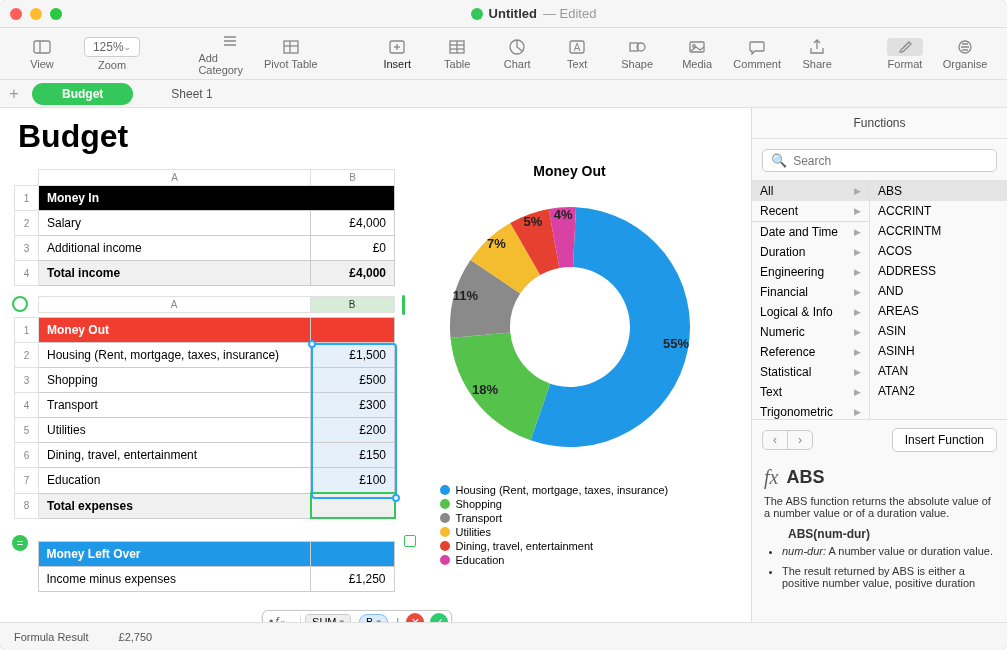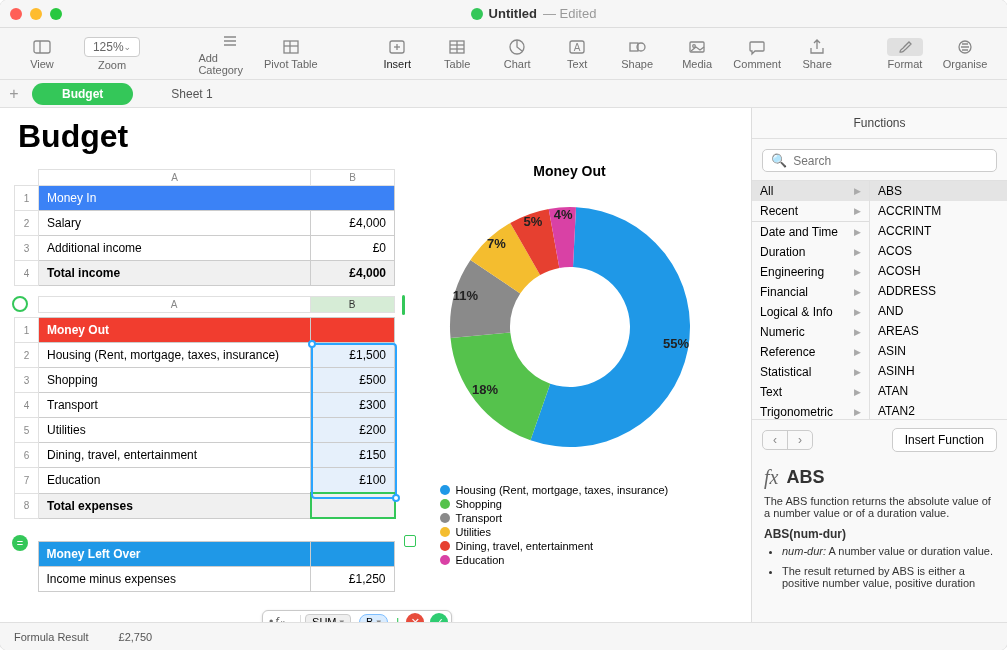--- a/index.html
+++ b/index.html
@@ -34,21 +34,21 @@
 .pgtitle { font-size: 32px; font-weight: 800; margin: 0 0 14px 4px; }
 
 .ssblock { display: flex; align-items: flex-start; gap: 14px; }
 .sheets { }
 .sheet { border-collapse: collapse; font-size: 12px; }
 .sheet .rowh { width: 24px; text-align: center; border: 1px solid #e0e0e0; color: #888; font-size: 10px; background: #fff; }
 .sheet .colh { border: 1px solid #e0e0e0; text-align: center; color: #888; font-size: 10px; padding: 2px 0; background: #fff; }
 .sheet td.cell { border: 1px solid #ccc; padding: 5px 8px; background: #fff; }
 .sheet td.num { text-align: right; }
 .sheet td.label { text-align: left; }
-.hdrgreen td.cell { background: #3b82f6; color: #fff; font-weight: 400; margin-top: 35px; }
+.hdrgreen td.cell { background: #000000; color: #fff; font-weight: 700; margin-top: 35px; }
 .hdrred td.cell { background: #f13d2f; color: #fff; font-weight: 700; }
 .hdrblue td.cell { background: #1f98e7; color: #fff; font-weight: 700; }
 .totalrow td.cell { background: #f0f0f0; font-weight: 700; }
 .selrange { background: #e6f0fb !important; }
 .selhead { background: #d6ecd6 !important; color:#333 !important; }
 .tok { position: absolute; border: 2px solid #2aa5ff; border-radius: 4px; pointer-events: none; }
 .tokdot { position:absolute; width:8px; height:8px; background:#fff; border:2px solid #2aa5ff; border-radius:50%; }
 .greenring { position:absolute; width:16px; height:16px; border:2px solid #34c759; border-radius:50%; background:#fff; }
 .greeneq { position:absolute; width:16px; height:16px; border-radius:50%; background:#34c759; color:#fff; display:flex; align-items:center; justify-content:center; font-size:11px; }
 .greenbar { position:absolute; width:3px; background:#34c759; border-radius:2px; }
@@ -81,21 +81,21 @@
 .fnlist div { padding: 3px 8px; font-size: 12px; cursor: pointer; }
 .fnlist div.sel { background: #e4e4e4; }
 .navins { display: flex; align-items: center; justify-content: space-between; padding: 8px 10px; }
 .navins .nav { display: flex; border: 1px solid #ccc; border-radius: 5px; overflow: hidden; }
 .navins .nav span { padding: 2px 10px; font-size: 12px; cursor: pointer; color:#888; }
 .navins .nav span:first-child { border-right: 1px solid #ccc; }
 .navins button { border: 1px solid #ccc; background: #fff; border-radius: 5px; padding: 4px 12px; font-size: 12px; cursor: pointer; }
 .help { padding: 6px 12px 10px; font-size: 11px; color: #333; overflow: auto; flex: 1; }
 .help .fnhead { font-size: 18px; font-weight: 700; display: flex; align-items: center; gap: 8px; margin-bottom: 6px; }
 .help .fnhead .fx { font-style: italic; font-family: Georgia, serif; color: #666; font-size: 20px; font-weight: 400; }
-.help .sig { margin-top: 8px; font-size: 12px; }
+.help .sig { margin-top: 8px; font-size: 12px; margin-left: 24px; }
 .help ul { margin: 4px 0 8px 18px; }
 .help .sub { font-weight: 700; margin-top: 8px; }
 
 svg.ic-svg { width: 20px; height: 18px; stroke: #888; fill: none; stroke-width: 1.3; }
 .chev { font-size: 9px; color: #888; }
 </style>
 </head>
 <body>
 
 <div class="titlebar">
@@ -495,24 +495,23 @@
             <span>Text</span>
             <span class="arw">▶</span>
           </div>
           <div>
             <span>Trigonometric</span>
             <span class="arw">▶</span>
           </div>
         </div>
       <div class="fnlist" id="fnlist">
           <div class="sel">ABS</div>
+          <div>ACCRINT</div>
           <div>ACCRINTM</div>
-          <div>ACCRINT</div>
           <div>ACOS</div>
-          <div>ACOSH</div>
           <div>ADDRESS</div>
           <div>AND</div>
           <div>AREAS</div>
           <div>ASIN</div>
           <div>ASINH</div>
           <div>ATAN</div>
           <div>ATAN2</div>
         </div>
     </div>
     <div class="navins">

